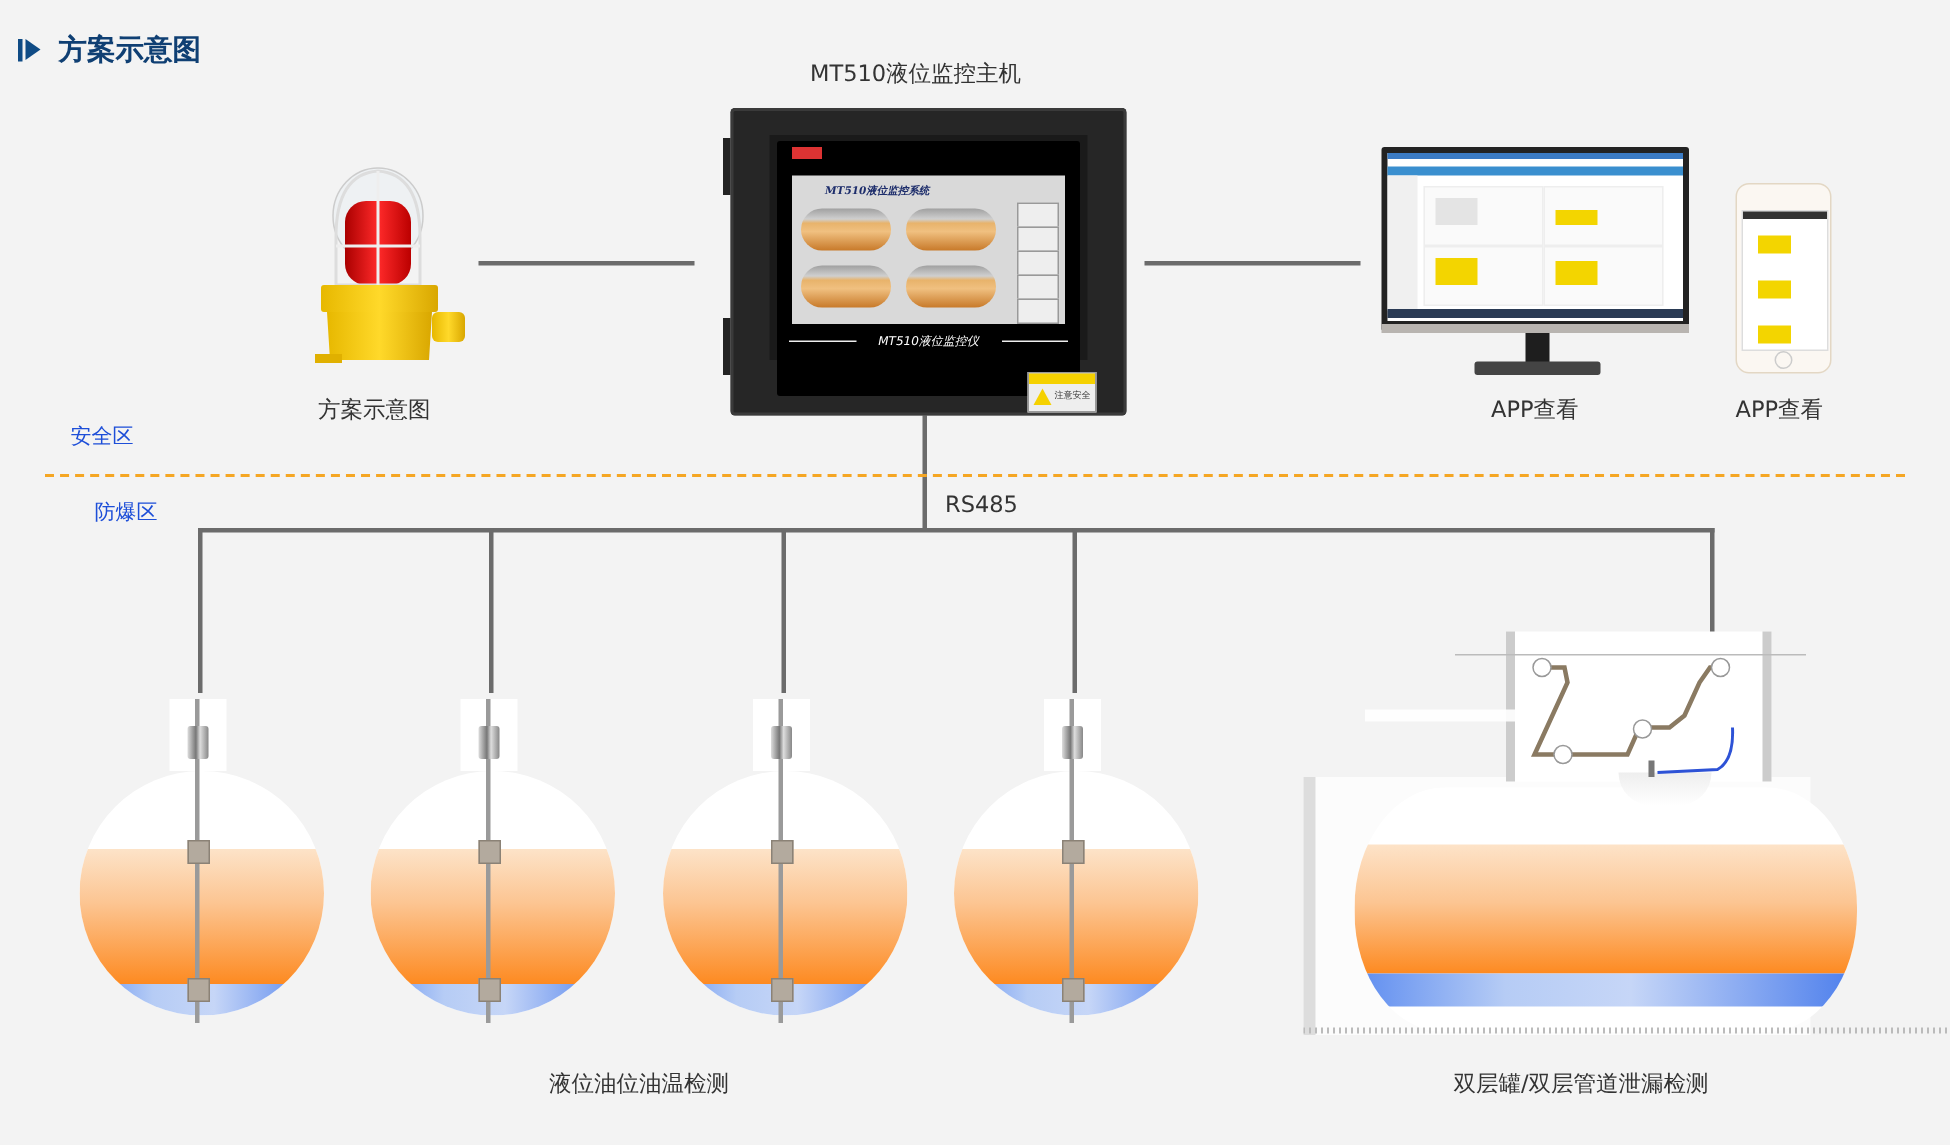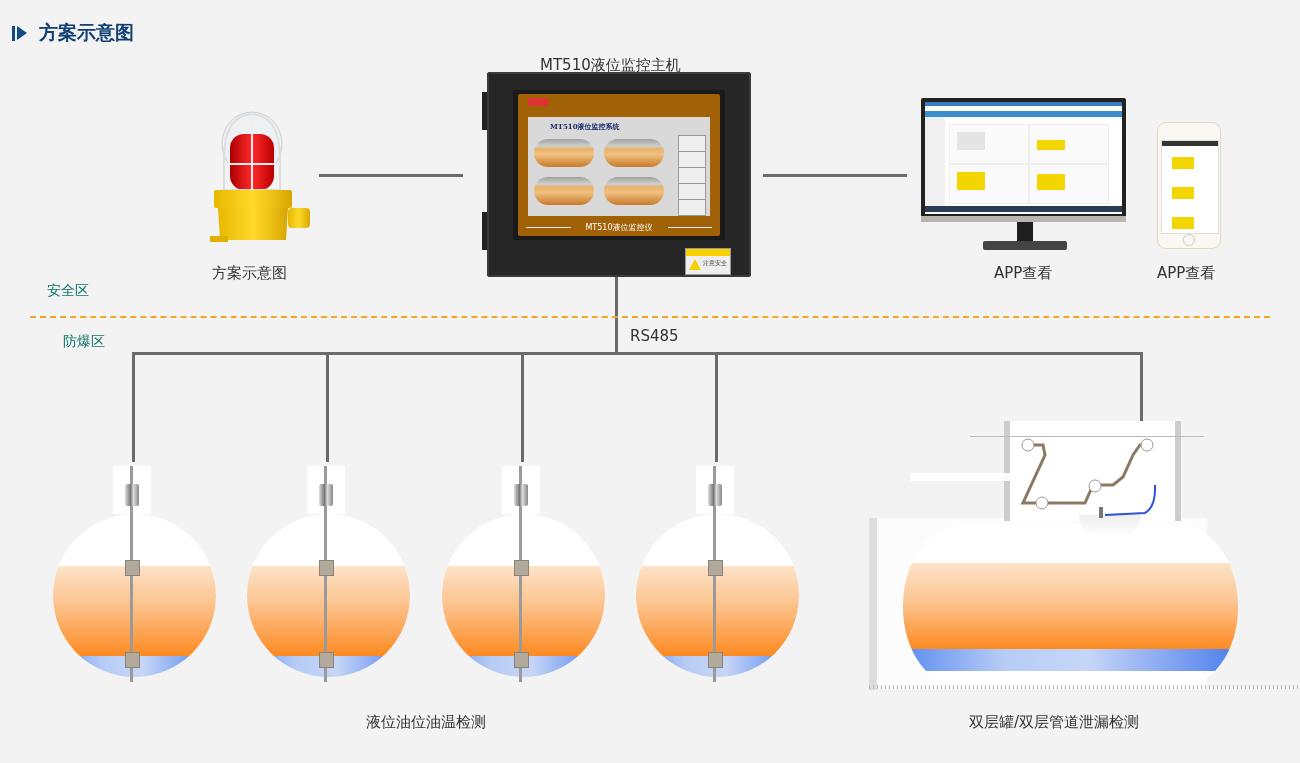--- a/index.html
+++ b/index.html
@@ -3,27 +3,27 @@
 <meta charset="utf-8">
 <style>
   html,body{margin:0;padding:0;}
   body{width:1300px;height:763px;background:#f3f3f3;position:relative;overflow:hidden;font-family:"DejaVu Sans","Liberation Sans",sans-serif;color:#333;}
   .abs{position:absolute;}
   .title-wrap{left:12px;top:20px;display:flex;align-items:center;}
   .title-bar{width:3px;height:15px;background:#0f4b85;margin-right:2px;}
   .title-tri{width:0;height:0;border-top:7px solid transparent;border-bottom:7px solid transparent;border-left:10px solid #0f4b85;margin-right:12px;}
   .title-text{font-size:19px;font-weight:bold;color:#0f3f73;}
   .lbl{font-size:15px;color:#333;white-space:nowrap;}
-  .zone{font-size:14px;color:#0f766e;}
+  .zone{font-size:14px;color:#1d4ed8;}
   .wire{background:#6b6b6b;position:absolute;}
   .dash{left:30px;top:316px;width:1240px;height:0;border-top:2px dashed #f5a623;}
   
   .host{left:487px;top:72px;width:264px;height:205px;background:#262626;border-radius:3px;box-shadow:inset 0 0 0 2px #3a3a3a;}
   .host .bezel{position:absolute;left:26px;top:18px;width:212px;height:150px;background:#1a1a1a;}
-  .host .screen{position:absolute;left:31px;top:22px;width:202px;height:142px;background:#a16207;border-radius:2px;}
+  .host .screen{position:absolute;left:31px;top:22px;width:202px;height:170px;background:#000000;border-radius:2px;font-style:italic;}
   .host .inner{position:absolute;left:10px;top:23px;width:182px;height:99px;background:#d9d9d9;}
   .host .scr-title{position:absolute;left:22px;top:5px;font-size:7px;color:#1d2d6b;font-weight:bold;white-space:nowrap;font-family:"DejaVu Serif",serif;}
   .host .tank{position:absolute;width:60px;height:28px;border-radius:14px;background:linear-gradient(#a0a0a0 0%,#cfcfcf 25%,#e8b36b 35%,#f0c080 55%,#c87a2a 100%);}
   .host .btn{position:absolute;left:150px;width:26px;height:15px;background:#eee;border:1px solid #999;}
   .host .brand{position:absolute;left:10px;top:4px;width:20px;height:8px;background:#d33;}
   .host .footer-txt{position:absolute;left:0;width:202px;top:128px;text-align:center;font-size:8px;color:#fff;white-space:nowrap;}
   .host .footer-line{position:absolute;top:133px;height:1px;background:#eee;}
   .host .warn{position:absolute;left:198px;top:176px;width:44px;height:25px;background:#eee;border:1px solid #999;}
   .host .warn-top{height:7px;background:#f5d100;}
   .host .warn-tri{position:absolute;left:3px;top:10px;width:0;height:0;border-left:6px solid transparent;border-right:6px solid transparent;border-bottom:11px solid #f5d100;}
@@ -66,21 +66,21 @@
 </style>
 </head>
 <body>
 
 <div class="abs title-wrap">
   <div class="title-bar"></div>
   <div class="title-tri"></div>
   <span class="title-text">方案示意图</span>
 </div>
 
-<div class="abs lbl" style="left:540px;top:56px;">MT510液位监控主机</div>
+<div class="abs lbl" style="left:540px;top:40px;">MT510液位监控主机</div>
 
 <div class="wire" style="left:319px;top:174px;width:144px;height:3px;"></div>
 <div class="wire" style="left:763px;top:174px;width:144px;height:3px;"></div>
 <div class="wire" style="left:615px;top:277px;width:3px;height:76px;"></div>
 <div class="wire" style="left:132px;top:352px;width:1011px;height:3px;"></div>
 <div class="wire" style="left:132px;top:352px;width:3px;height:110px;"></div>
 <div class="wire" style="left:326px;top:352px;width:3px;height:110px;"></div>
 <div class="wire" style="left:521px;top:352px;width:3px;height:110px;"></div>
 <div class="wire" style="left:715px;top:352px;width:3px;height:110px;"></div>
 <div class="wire" style="left:1140px;top:352px;width:3px;height:96px;"></div>

